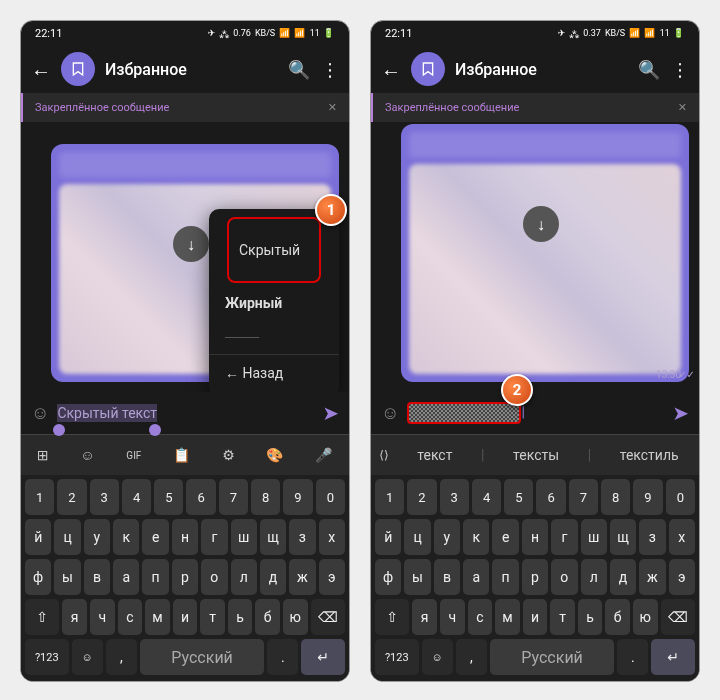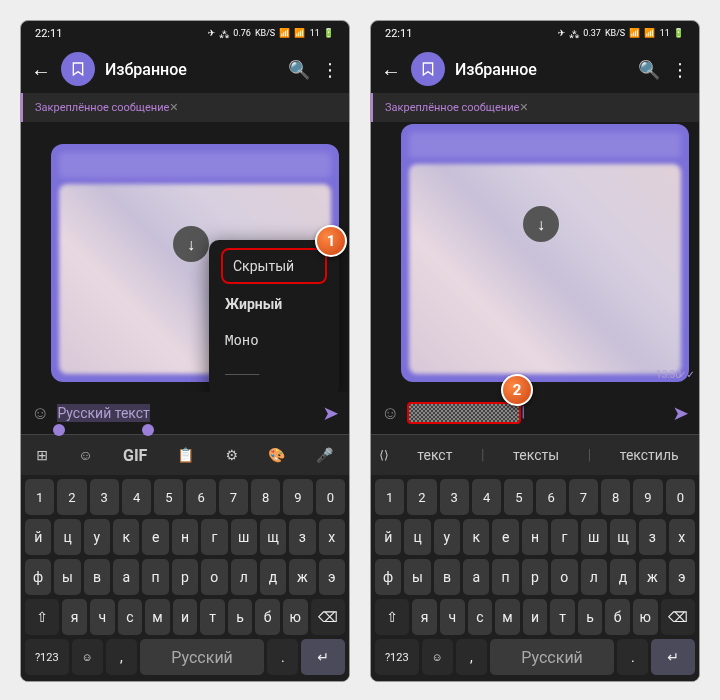--- a/index.html
+++ b/index.html
@@ -1,32 +1,32 @@
 <!DOCTYPE html>
 <html><head>
 <meta charset="utf-8">
 <style>
 body{margin:0;background:#eee;font-family:-apple-system,Roboto,sans-serif;display:flex;gap:20px;padding:20px;justify-content:center}
-.phone{width:330px;height:660px;background:#1a1a1a;border-radius:8px;overflow:hidden;position:relative;display:flex;flex-direction:column;border:1px solid #999}
+.phone{width:330px;height:660px;background:#1a1a1a;border-radius:13px;overflow:hidden;position:relative;display:flex;flex-direction:column;border:1px solid #999}
 .status{height:24px;display:flex;justify-content:space-between;align-items:center;padding:0 14px;color:#fff;font-size:11px}
 .status-icons{display:flex;gap:4px;align-items:center;font-size:9px}
 .appbar{height:48px;display:flex;align-items:center;padding:0 10px;gap:10px;color:#fff}
 .back{color:#fff;font-size:20px}
 .avatar{width:34px;height:34px;border-radius:50%;background:#7b6fd9;display:flex;align-items:center;justify-content:center}
 .title{flex:1;font-size:16px;font-weight:500}
 .icon{color:#fff;font-size:18px}
-.pinned{background:#2a2a2a;padding:8px 12px;border-left:2px solid #b77fd9;color:#b77fd9;font-size:11px;display:flex;align-items:center}
+.pinned{background:#2a2a2a;padding:8px 12px;border-left:2px solid #b77fd9;color:#b77fd9;font-size:11px;display:flex;justify-content:space-between;align-items:center}
 .chat{flex:1;background:#1a1a1a;position:relative;overflow:hidden}
 .bubble{position:absolute;bottom:10px;right:10px;left:30px;background:#7b6fd9;border-radius:12px;padding:8px}
 .blurimg{height:190px;background:linear-gradient(45deg,#d8c8d8 0%,#e8d8e0 30%,#c8c0d8 50%,#d8d0e0 70%,#e0d0d8 100%);border-radius:8px;filter:blur(2px)}
 .blurtxt{height:26px;background:rgba(255,255,255,0.15);border-radius:4px;margin-bottom:6px;filter:blur(3px)}
 .scrolldown{position:absolute;width:36px;height:36px;border-radius:50%;background:#555;display:flex;align-items:center;justify-content:center;color:#fff;bottom:130px;right:140px}
 .ctxmenu{position:absolute;right:10px;bottom:-5px;background:#1a1a1a;border-radius:10px;padding:6px 0;width:130px;box-shadow:0 4px 20px rgba(0,0,0,0.6);z-index:5}
 .ctxitem{padding:10px 16px;color:#ddd;font-size:14px}
-.ctxitem.hl{border:2px solid #d00;border-radius:8px;margin:2px 12px;padding:8px 10px}
+.ctxitem.hl{border:2px solid #d00;border-radius:8px;margin:2px 18px;padding:23px 10px}
 .ctxitem.italic{font-style:italic}
 .ctxitem.mono{font-family:monospace}
 .ctxback{padding:10px 16px;color:#ddd;font-size:14px;border-top:1px solid #333}
 .inputbar{height:42px;display:flex;align-items:center;padding:0 10px;gap:8px;background:#1a1a1a;position:relative}
 .emoji{color:#888;font-size:18px}
 .inputtxt{flex:1;color:#b0a0d0;font-size:14px;position:relative}
 .sel::before,.sel::after{content:"";position:absolute;width:12px;height:12px;background:#9b7fd9;border-radius:50%;bottom:-14px}
 .sel::before{left:-4px}
 .sel::after{right:-4px}
 .spoiler{display:inline-block;width:110px;height:18px;background:repeating-conic-gradient(#888 0% 25%,#444 25% 50%) 0 0/4px 4px;border:2px solid #d00;border-radius:4px;vertical-align:middle}
@@ -80,33 +80,33 @@
   <div class="chat">
     <div class="bubble">
       <div class="blurtxt"></div>
       <div class="blurimg"></div>
     </div>
     <div class="scrolldown">↓</div>
     <div class="ctxmenu">
       <div class="marker" style="top:-15px;right:-8px">1</div>
       <div class="ctxitem hl">Скрытый</div>
       <div class="ctxitem" style="font-weight:bold">Жирный</div>
-      <div class="ctxitem mono">Моно</div>
       <div class="ctxitem" style="color:#555;text-decoration:line-through;font-size:11px">————</div>
+      <div class="ctxback">← <span>Назад</span></div>
     </div>
   </div>
   <div class="inputbar">
     <span class="emoji">☺</span>
-    <span class="inputtxt"><span class="sel" style="position:relative;background:rgba(155,127,217,0.3);padding:1px 0">Русский текст</span></span>
+    <span class="inputtxt"><span class="sel" style="position:relative;background:rgba(155,127,217,0.3);padding:1px 0">Скрытый текст</span></span>
     <span class="send">➤</span>
   </div>
   <div class="kbtop">
     <span>⊞</span>
     <span>☺</span>
-    <span style="font-weight:bold;font-size:16px">GIF</span>
+    <span style="font-weight:normal;font-size:10px">GIF</span>
     <span>📋</span>
     <span>⚙</span>
     <span>🎨</span>
     <span>🎤</span>
   </div>
   <div class="kb">
     <div class="krow">
         <div class="key num">1</div>
         <div class="key num">2</div>
         <div class="key num">3</div>

